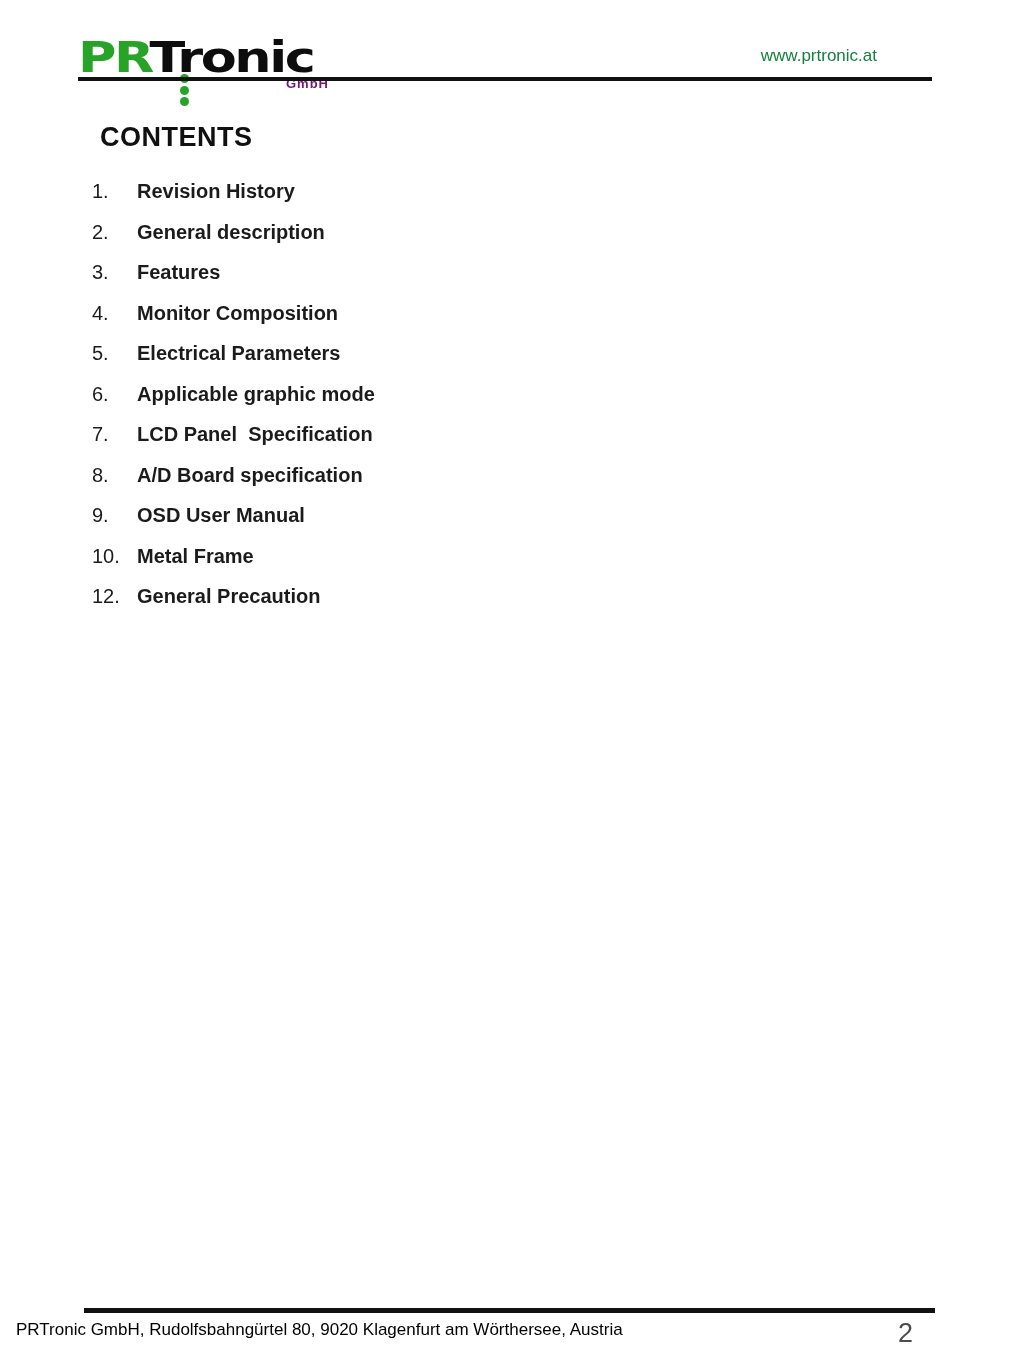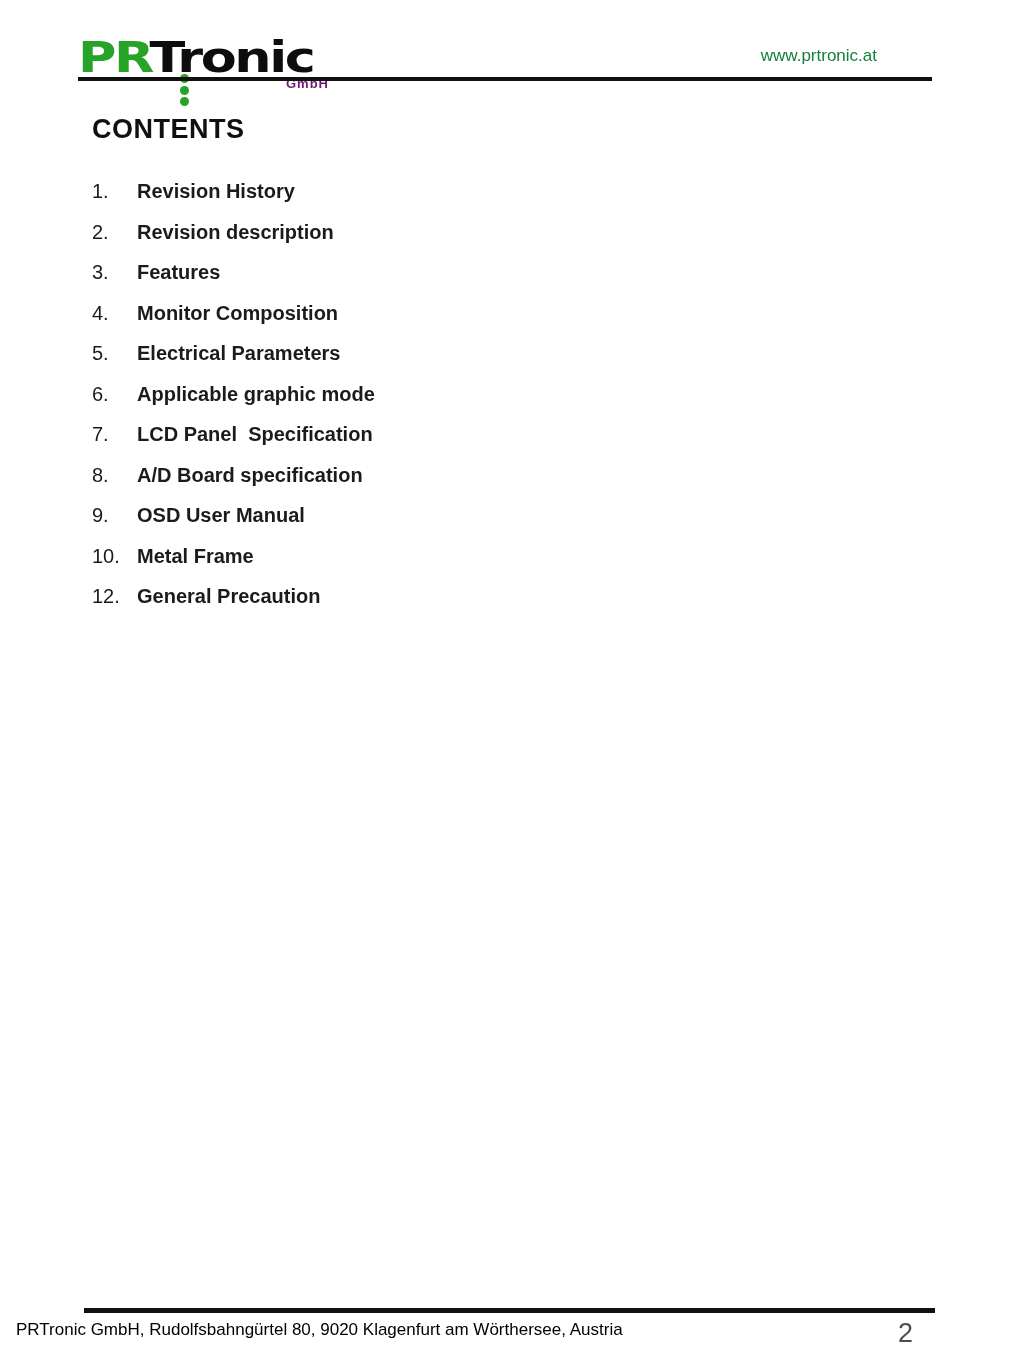--- a/index.html
+++ b/index.html
@@ -75,21 +75,21 @@
     width: 854px;
     height: 4px;
     background: #111111;
   }
 
   
   .doc-title {
     position: absolute;
     left: 84px;
     top: 106px;
-    margin: 8px;
+    margin: 16px;
     font-size: 27px;
     font-weight: bold;
     letter-spacing: 0.5px;
     color: #101010;
   }
   .toc {
     position: absolute;
     left: 92px;
     top: 180px;
     margin: 0;
@@ -158,21 +158,21 @@
 
   <h1 class="doc-title">CONTENTS</h1>
 
   <ol class="toc">
     <li class="toc-row">
       <span class="toc-num">1.</span>
       <span class="toc-label">Revision History</span>
     </li>
     <li class="toc-row">
       <span class="toc-num">2.</span>
-      <span class="toc-label">Revision description</span>
+      <span class="toc-label">General description</span>
     </li>
     <li class="toc-row">
       <span class="toc-num">3.</span>
       <span class="toc-label">Features</span>
     </li>
     <li class="toc-row">
       <span class="toc-num">4.</span>
       <span class="toc-label">Monitor Composition</span>
     </li>
     <li class="toc-row">

